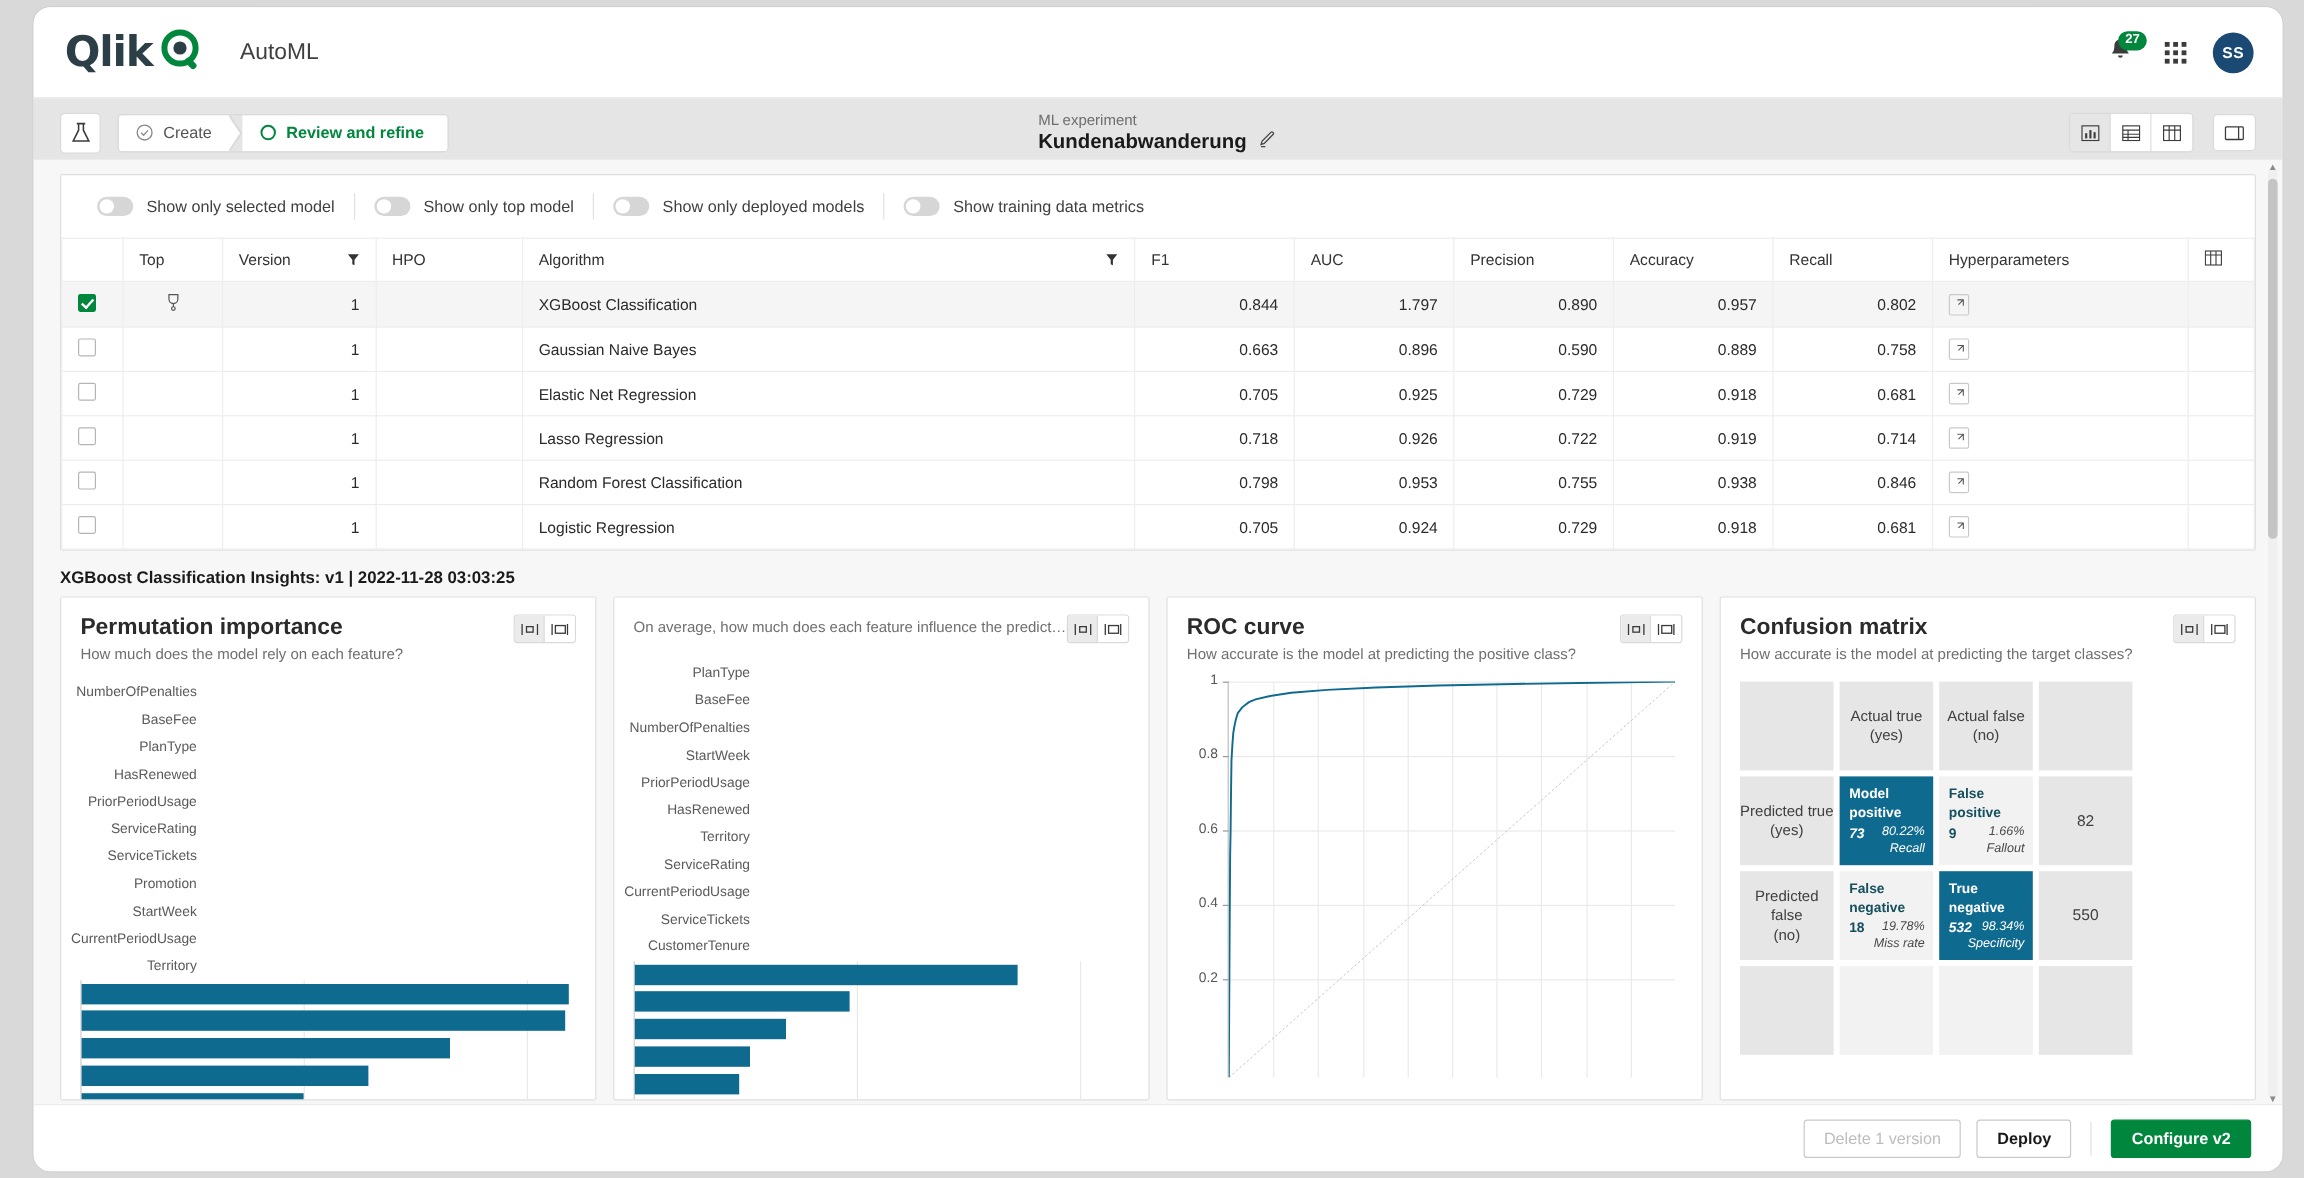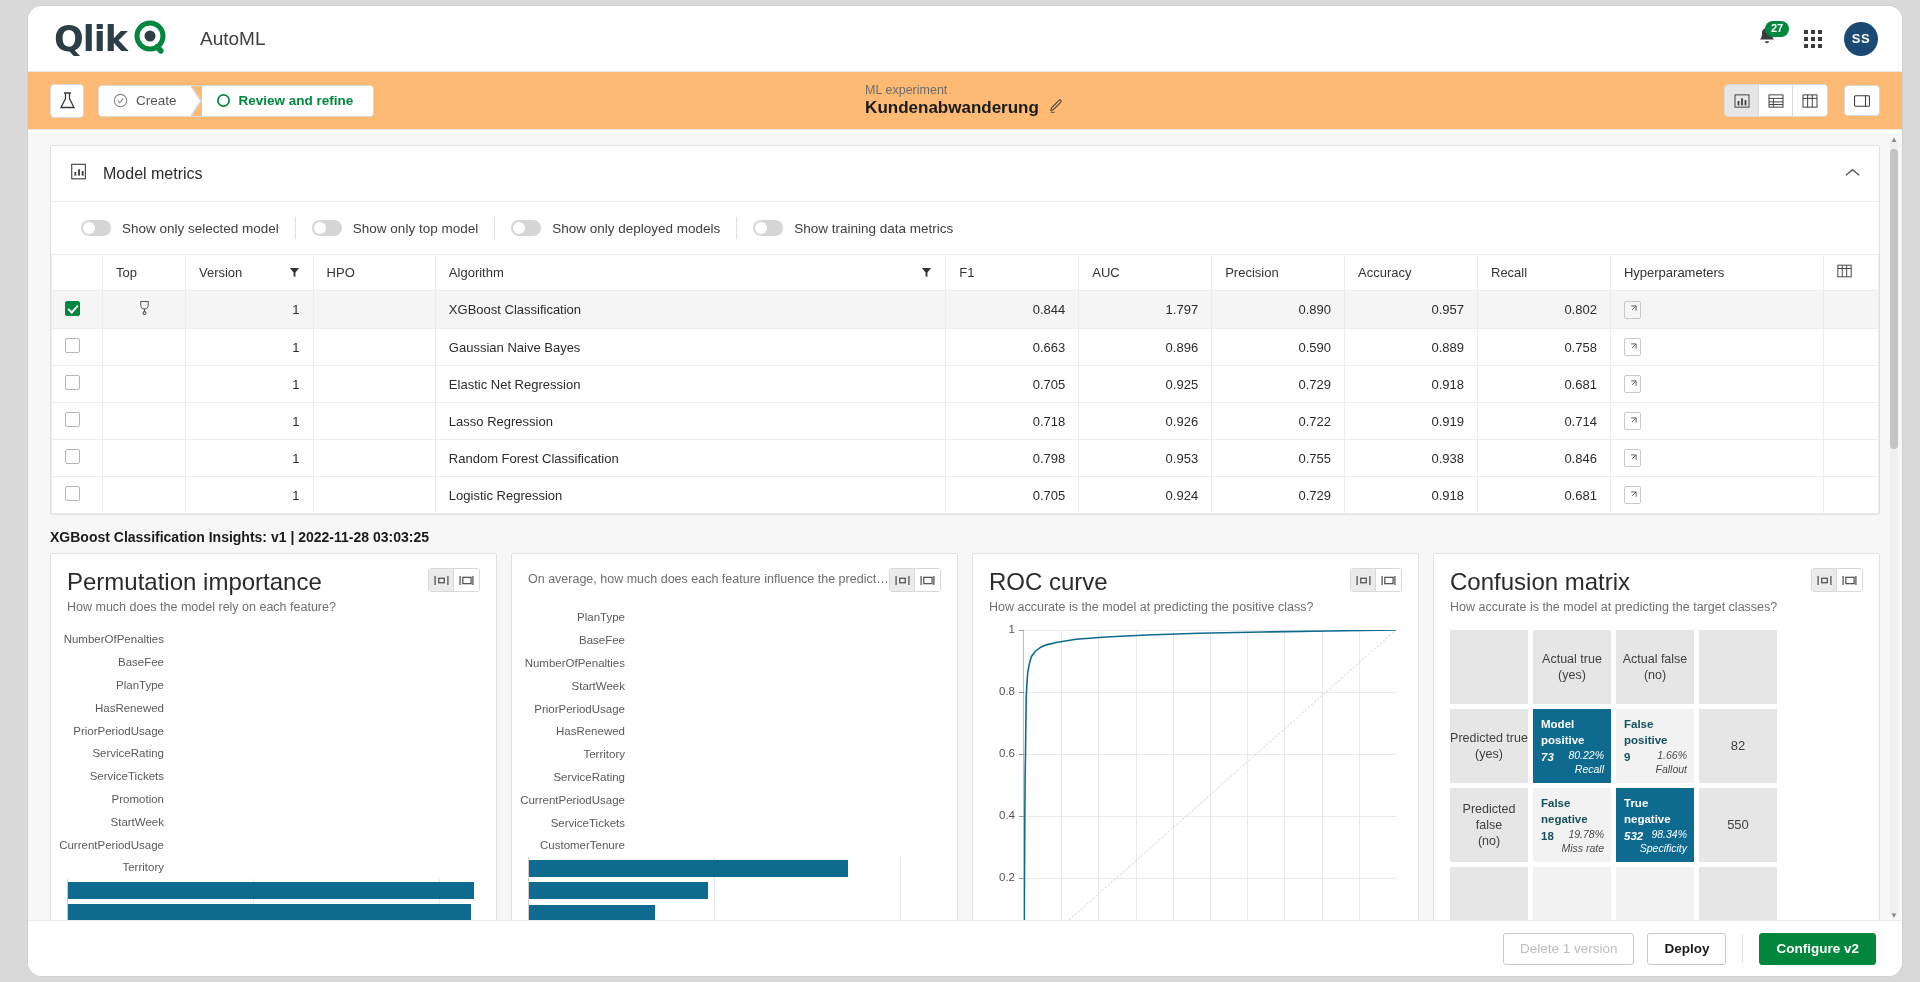--- a/index.html
+++ b/index.html
@@ -15,21 +15,21 @@
     left: 28px; top: 6px;
     width: 1874px; height: 970px;
     background: #ffffff;
     border-radius: 14px;
     overflow: hidden;
     box-shadow: 0 0 0 1px rgba(0,0,0,0.04);
   }
 
   
   .topbar {
-    height: 66px;
+    height: 76px;
     display: flex; align-items: center;
     padding: 0 24px 0 26px;
     border-bottom: 1px solid #e6e6e6;
     background: #fff;
   }
   .qlik-logo { display: flex; align-items: center; gap: 2px; }
   .qlik-word {
     font-size: 35px; font-weight: bold; letter-spacing: -1px;
     color: #2c3e46; font-family: "DejaVu Sans", sans-serif;
   }
@@ -55,21 +55,21 @@
   .avatar {
     width: 34px; height: 34px; border-radius: 50%;
     background: #1a4a73; color: #fff;
     display: flex; align-items: center; justify-content: center;
     font-size: 13px; font-weight: bold; letter-spacing: .5px; cursor: pointer;
   }
 
   
   .crumbbar {
     height: 58px; display: flex; align-items: center;
-    padding: 0 22px 0 22px; background: #fdba74;
+    padding: 0 22px 0 22px; background: #e5e5e5;
     border-bottom: 1px solid #e6e6e6;
     position: relative;
   }
   .flask-btn {
     width: 34px; height: 34px; border: 1px solid #d9d9d9; border-radius: 4px;
     display: flex; align-items: center; justify-content: center;
     background: #fff; cursor: pointer;
   }
   .steps {
     display: flex; align-items: stretch; margin-left: 14px;
@@ -176,21 +176,21 @@
     font-size: 14px; font-weight: bold; color: #1a1a1a;
     margin: 14px 0 8px 22px;
   }
   .panels { display: flex; gap: 14px; padding: 0 22px; }
   .panel {
     background: #fff; border: 1px solid #e0e0e0; border-radius: 2px;
     width: 460px; height: 420px; padding: 14px 16px 0 16px;
     position: relative; overflow: hidden;
   }
   .panel-head { display: flex; align-items: flex-start; }
-  .panel-title { font-size: 24px; color: #2b2b2b; font-weight: 400; }
+  .panel-title { font-size: 19px; color: #2b2b2b; font-weight: 700; }
   .panel-sub { font-size: 12.5px; color: #6f6f6f; margin-top: 4px;
     white-space: nowrap; overflow: hidden; text-overflow: ellipsis; max-width: 390px; }
   .panel-icons { margin-left: auto; display: flex; border: 1px solid #d9d9d9; border-radius: 3px; overflow: hidden; }
   .pbtn { width: 25px; height: 22px; display: flex; align-items: center; justify-content: center;
     cursor: pointer; border-right: 1px solid #d9d9d9; background:#ebebeb; }
   .pbtn:last-child { border-right: none; background: #fff; }
 
   .barchart { margin-top: 14px; display: flex; flex-direction: column; }
   .bc-labels { width: 104px; }
   .bc-row {
@@ -379,36 +379,20 @@
           <rect x="1.5" y="2" width="17" height="12" rx="1" fill="none" stroke="#3b3b3b" stroke-width="1.2"></rect>
           <line x1="14" y1="2" x2="14" y2="14" stroke="#3b3b3b" stroke-width="1.2"></line>
         </svg>
       </div>
     </div>
   </div>
 
   <div class="content">
 
     <div class="metrics-card">
-      <div class="metrics-head">
-        <span>
-          <svg width="20" height="20" viewBox="0 0 22 22">
-            <rect x="3" y="2.5" width="15" height="16" fill="none" stroke="#3b3b3b" stroke-width="1.2"></rect>
-            <rect x="6" y="11" width="2" height="4" fill="#3b3b3b"></rect>
-            <rect x="10" y="8" width="2" height="7" fill="#3b3b3b"></rect>
-            <rect x="14" y="10" width="2" height="5" fill="#3b3b3b"></rect>
-          </svg>
-        </span>
-        <span class="metrics-title">Model metrics</span>
-        <span class="collapse-caret">
-          <svg width="17" height="12" viewBox="0 0 18 12">
-              <path d="M2 8.5L9 2.5l7 6" fill="none" stroke="#555" stroke-width="1.4"></path>
-            </svg>
-        </span>
-      </div>
 
       <div class="toggles">
         <div class="toggle-item">
           <span class="switch"></span>
           <span class="toggle-label">Show only selected model</span>
         </div>
         <div class="toggle-sep"></div>
         <div class="toggle-item">
           <span class="switch"></span>
           <span class="toggle-label">Show only top model</span>

